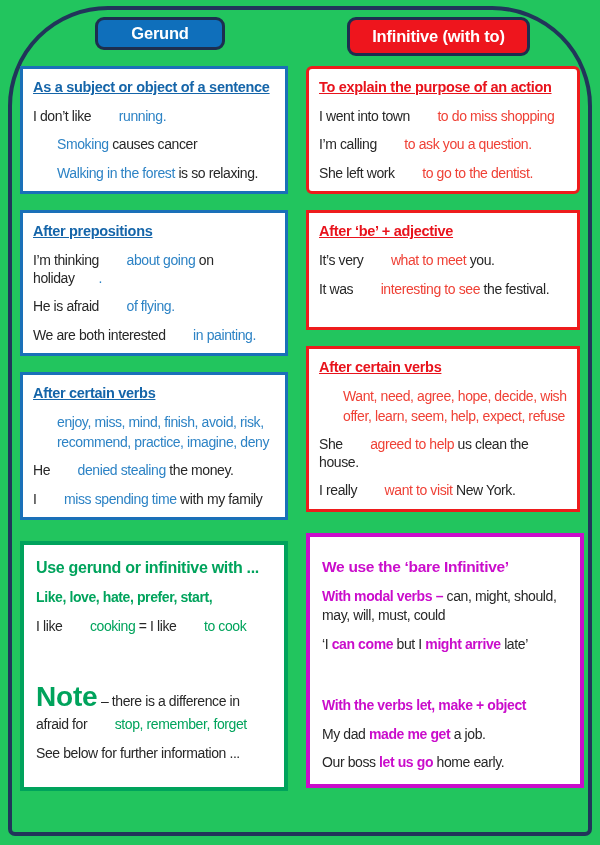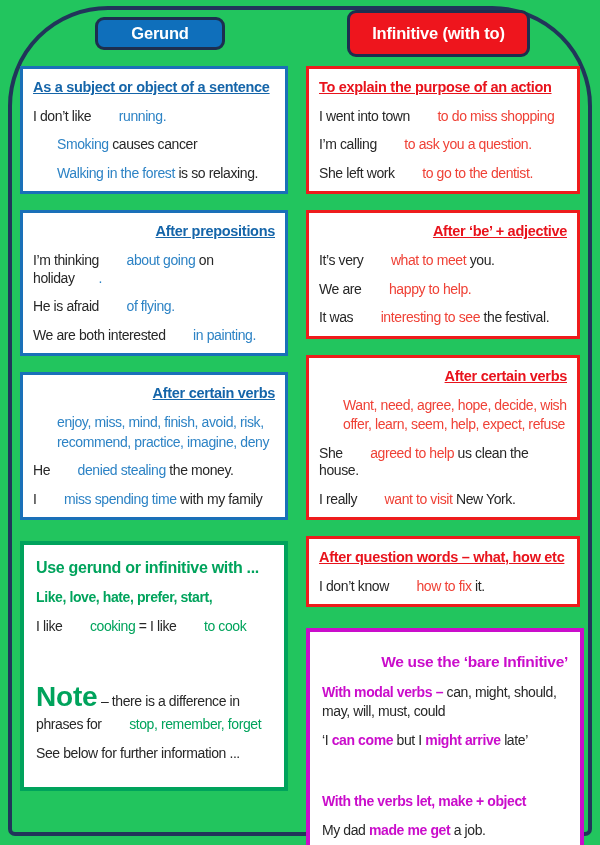--- a/index.html
+++ b/index.html
@@ -21,21 +21,21 @@
 
   .pill {
     position: absolute;
     display: flex; align-items: center; justify-content: center;
     color: var(--button-text, #fff);
     font-weight: 700; font-size: 16.5px; letter-spacing: -0.2px;
     border: 3px solid var(--button-border, #1d2e4f);
     border-radius: 9px;
   }
   .pill-gerund { left: 95px; top: 17px; width: 130px; height: 33px; background: var(--gerund-button-bg, #0f6fbb); }
-  .pill-infinitive { left: 347px; top: 10px; width: 183px; height: 47px; background: var(--infinitive-button-bg, #ee151d); }
+  .pill-infinitive { left: 347px; top: 17px; width: 183px; height: 39px; background: var(--infinitive-button-bg, #ee151d); }
 
   .columns {
     position: absolute; left: 20px; top: 66px; width: 560px;
     display: flex; gap: 18px; align-items: flex-start;
   }
   .col { display: flex; flex-direction: column; align-items: flex-start; }
   .col-left { width: 268px; }
   .col-right { width: 274px; }
 
   .box {
@@ -49,21 +49,21 @@
   .theme-red     { border-color: var(--red-border, #ee1c1c);   --head: var(--red-heading, #e8131c);  --accent: var(--red-accent, #ef4136); }
   .theme-green   { border-color: var(--green, #00a35c);        --head: var(--green, #00a35c);        --accent: var(--green, #00a35c); }
   .theme-magenta { border-color: var(--magenta, #ca0dcb);      --head: var(--magenta, #ca0dcb);      --accent: var(--magenta, #ca0dcb); }
   .theme-green, .theme-magenta { border-width: 4px; margin-top: 5px; padding: 10px 12px 12px; }
 
   .box-heading {
     font-size: 14.5px; font-weight: 700; letter-spacing: -0.3px;
     color: var(--head); margin: 2px 0 1px; line-height: 1.3;
   }
   .box-heading.underlined { text-decoration: underline; }
-  .align-center { text-align: right; }
+  .align-center { text-align: left; }
   .align-left { text-align: left; }
   .theme-magenta .box-heading { font-size: 15.5px; margin-top: 10px; }
 
   .line {
     font-size: 14px; letter-spacing: -0.4px; line-height: 1.25;
     color: var(--text, #272727);
     margin-top: 11px;
   }
   .line:first-child { margin-top: 3px; }
   .line.cont { margin-top: 2px; }
@@ -107,47 +107,42 @@
           <p class="line"><span class="seg seg-accent">enjoy, miss, mind, finish, avoid, risk,</span></p>
           <p class="line cont"><span class="seg seg-accent">recommend, practice, imagine, deny</span></p>
           <p class="line"><span class="seg seg-plain">He </span><span class="seg seg-accent">denied stealing</span><span class="seg seg-plain"> the money.</span></p>
           <p class="line"><span class="seg seg-plain">I </span><span class="seg seg-accent">miss spending time</span><span class="seg seg-plain"> with my family</span></p>
         </section>
         <section class="box theme-green" style="min-height: 250px;">
           <p class="line"><span class="seg seg-title">Use gerund or infinitive with ...</span></p>
           <p class="line"><span class="seg seg-bold">Like, love, hate, prefer, start,</span></p>
           <p class="line"><span class="seg seg-plain">I like </span><span class="seg seg-accent">cooking</span><span class="seg seg-plain"> = I like </span><span class="seg seg-accent">to cook</span></p>
           <p class="line gap"><span class="seg seg-note">Note</span><span class="seg seg-plain"> – there is a difference in</span></p>
-          <p class="line cont"><span class="seg seg-plain">phrases for </span><span class="seg seg-accent">stop, remember, forget</span></p>
+          <p class="line cont"><span class="seg seg-plain">afraid for </span><span class="seg seg-accent">stop, remember, forget</span></p>
           <p class="line"><span class="seg seg-plain">See below for further information ...</span></p>
         </section>
       </div>
     <div class="col col-right">
-        <section class="box theme-red" style="min-height: 120px;">
+        <section class="box theme-red" style="min-height: 120px; border-radius: 6px;">
           <div class="box-heading align-left underlined">To explain the purpose of an action</div>
           <p class="line"><span class="seg seg-plain">I went into town </span><span class="seg seg-accent">to do miss shopping</span></p>
           <p class="line"><span class="seg seg-plain">I’m calling </span><span class="seg seg-accent">to ask you a question.</span></p>
           <p class="line"><span class="seg seg-plain">She left work </span><span class="seg seg-accent">to go to the dentist.</span></p>
         </section>
         <section class="box theme-red" style="min-height: 120px;">
           <div class="box-heading align-center underlined">After ‘be’ + adjective</div>
           <p class="line"><span class="seg seg-plain">It’s very </span><span class="seg seg-accent">what to meet</span><span class="seg seg-plain"> you.</span></p>
-          <p class="line"><span class="seg seg-plain">We are </span><span class="seg seg-accent">happy to help.</span></p>
           <p class="line"><span class="seg seg-plain">It was </span><span class="seg seg-accent">interesting to see</span><span class="seg seg-plain"> the festival.</span></p>
         </section>
         <section class="box theme-red" style="min-height: 134px;">
           <div class="box-heading align-center underlined">After certain verbs</div>
           <p class="line"><span class="seg seg-accent">Want, need, agree, hope, decide, wish</span></p>
           <p class="line cont"><span class="seg seg-accent">offer, learn, seem, help, expect, refuse</span></p>
           <p class="line"><span class="seg seg-plain">She </span><span class="seg seg-accent">agreed to help</span><span class="seg seg-plain"> us clean the house.</span></p>
           <p class="line"><span class="seg seg-plain">I really </span><span class="seg seg-accent">want to visit</span><span class="seg seg-plain"> New York.</span></p>
-        </section>
-        <section class="box theme-red">
-          <div class="box-heading align-left underlined">After question words – what, how etc</div>
-          <p class="line"><span class="seg seg-plain">I don’t know </span><span class="seg seg-accent">how to fix</span><span class="seg seg-plain"> it.</span></p>
         </section>
         <section class="box theme-magenta" style="min-height: 247px; width: 278px;">
           <div class="box-heading align-center">We use the ‘bare Infinitive’</div>
           <p class="line"><span class="seg seg-bold">With modal verbs – </span><span class="seg seg-plain">can, might, should,</span></p>
           <p class="line cont"><span class="seg seg-plain">may, will, must, could</span></p>
           <p class="line"><span class="seg seg-plain">‘I </span><span class="seg seg-bold">can come</span><span class="seg seg-plain"> but I </span><span class="seg seg-bold">might arrive</span><span class="seg seg-plain"> late’</span></p>
           <p class="line gap"><span class="seg seg-bold">With the verbs let, make + object</span></p>
           <p class="line"><span class="seg seg-plain">My dad </span><span class="seg seg-bold">made me get</span><span class="seg seg-plain"> a job.</span></p>
           <p class="line"><span class="seg seg-plain">Our boss </span><span class="seg seg-bold">let us go</span><span class="seg seg-plain"> home early.</span></p>
         </section>

